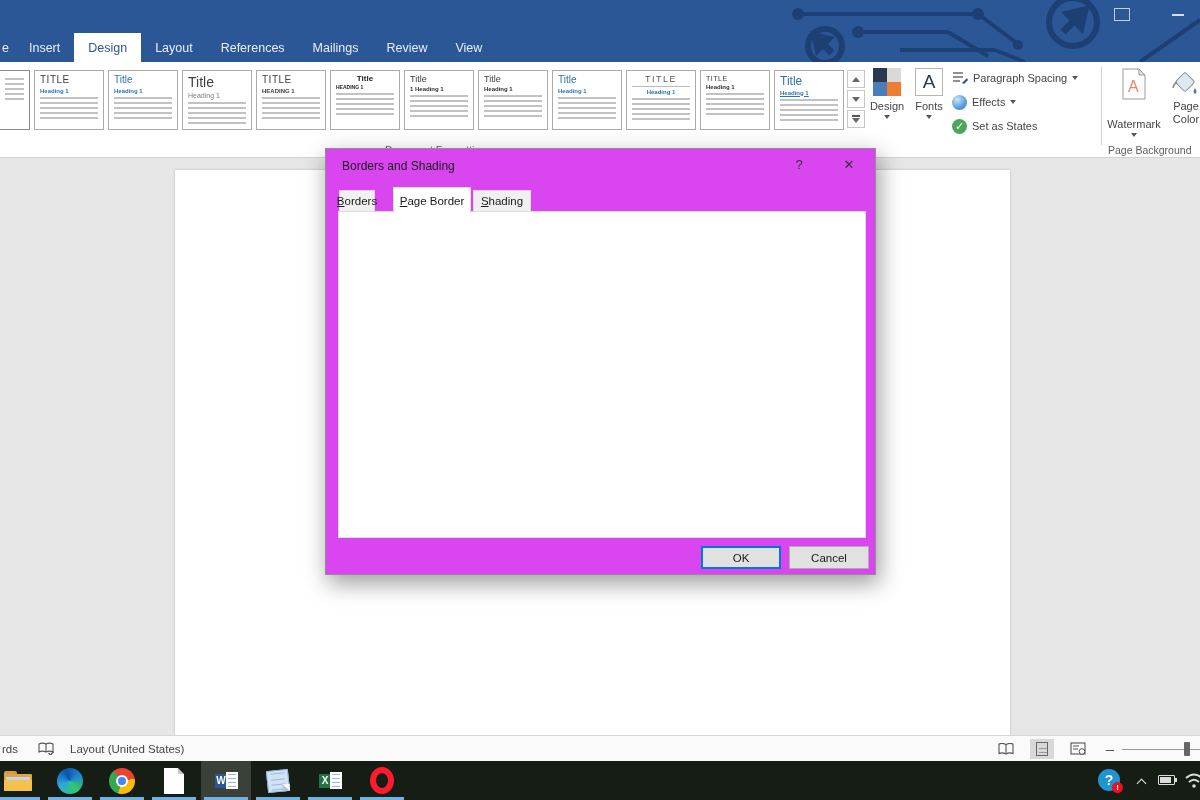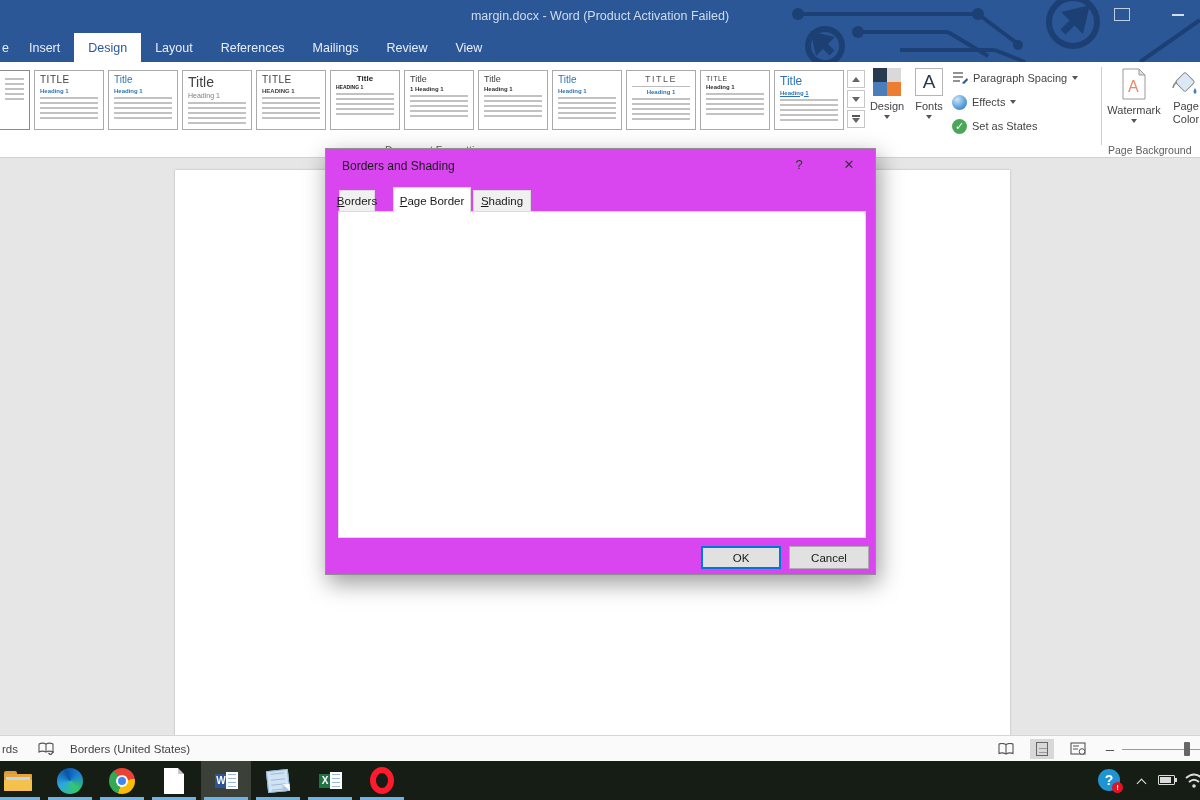--- a/index.html
+++ b/index.html
@@ -130,21 +130,20 @@
       <circle cx="293" cy="22" r="24"></circle>
       <circle cx="45" cy="46" r="17"></circle>
     </g>
     <g stroke="#1d4074" stroke-width="7" fill="#1d4074">
       <line x1="283" y1="32" x2="301" y2="14"></line>
         <path d="M305 10 L288 14 L301 27 Z"></path>
       <line x1="52" y1="53" x2="39" y2="40"></line>
         <path d="M35 36 L48 39 L38 49 Z"></path>
     </g>
   </svg>
-  <div class="abs" id="title-text">margin.docx - Word (Product Activation Failed)</div>
   <div class="abs" id="win-ctrls">
     <div class="abs" style="right:62px;top:2px;width:16px;height:13px;border:1px solid rgba(255,255,255,.7)"></div>
     <div class="abs" style="right:8px;top:8px;width:12px;height:2px;background:rgba(255,255,255,.8)"></div>
   </div>
   <div class="abs" id="tabrow">
     <div class="rtab partial">e</div>
     <div class="rtab">Insert</div>
     <div class="rtab sel">Design</div>
     <div class="rtab">Layout</div>
     <div class="rtab">References</div>
@@ -268,21 +267,21 @@
     <span>Set as States</span>
   </div>
   <div class="vsep" style="left:1101px"></div>
 
   <div class="bigbtn" style="left:1106px;width:56px">
     <svg width="30" height="32" viewBox="0 0 30 32">
         <path d="M4 1 H20 L26 7 V31 H4 Z" fill="#fff" stroke="#9a9a9a"></path>
         <path d="M20 1 L20 7 L26 7 Z" fill="#e0e0e0" stroke="#9a9a9a"></path>
         <text x="9" y="24" font-size="16" fill="#e8896a" font-family="Liberation Sans, sans-serif">A</text>
       </svg>
-    <div style="margin-top:4px">Watermark</div>
+    <div style="margin-top:18px">Watermark</div>
     <div class="darr" style="margin-top:3px"></div>
   </div>
 
   <div class="bigbtn" style="left:1164px;width:44px">
     <svg width="30" height="30" viewBox="0 0 30 30">
         <rect x="7" y="7" width="14" height="14" rx="2" transform="rotate(45 14 14)" fill="#dce9f5" stroke="#8a8a8a"></rect>
         <path d="M6 14 a8 8 0 0 0 -4 6" fill="none" stroke="#8a8a8a" stroke-width="1.5"></path>
         <path d="M24 20 q3 4 0 6 q-3 -2 0 -6" fill="#4a7ebb"></path>
       </svg>
     <div style="margin-top:2px;text-align:center;width:34px;line-height:1.2">Page Color</div>
@@ -431,21 +430,21 @@
 
 <div class="abs" id="statusbar">
   <span style="margin-left:2px">rds</span>
   <span class="sb-ic" style="margin-left:18px">
     <svg width="16" height="13" viewBox="0 0 16 13">
         <path d="M1 2 Q4.5 .2 8 2 Q11.5 .2 15 2 V10 Q11.5 8.2 8 10 Q4.5 8.2 1 10 Z" fill="none" stroke="#555" stroke-width="1.1"></path>
         <line x1="8" y1="2" x2="8" y2="10" stroke="#555" stroke-width="1.1"></line>
         <path d="M10.5 11 l2 2 l3 -3.4" fill="none" stroke="#555" stroke-width="1.3"></path>
       </svg>
   </span>
-  <span style="margin-left:14px">Borders (United States)</span>
+  <span style="margin-left:14px">Layout (United States)</span>
   <span style="flex:1"></span>
   <span class="sb-ic" style="margin-right:14px">
     <svg width="16" height="12" viewBox="0 0 16 12">
         <path d="M1 1 Q4.5 -.5 8 1.5 Q11.5 -.5 15 1 V10.5 Q11.5 9 8 11 Q4.5 9 1 10.5 Z" fill="none" stroke="#555" stroke-width="1.1"></path>
         <line x1="8" y1="1.5" x2="8" y2="11" stroke="#555" stroke-width="1.1"></line>
       </svg>
   </span>
   <span class="sb-ic" style="background:#d8d8d8;margin-right:14px;width:24px;height:20px">
       <span class="pagemini"></span>
     </span>

